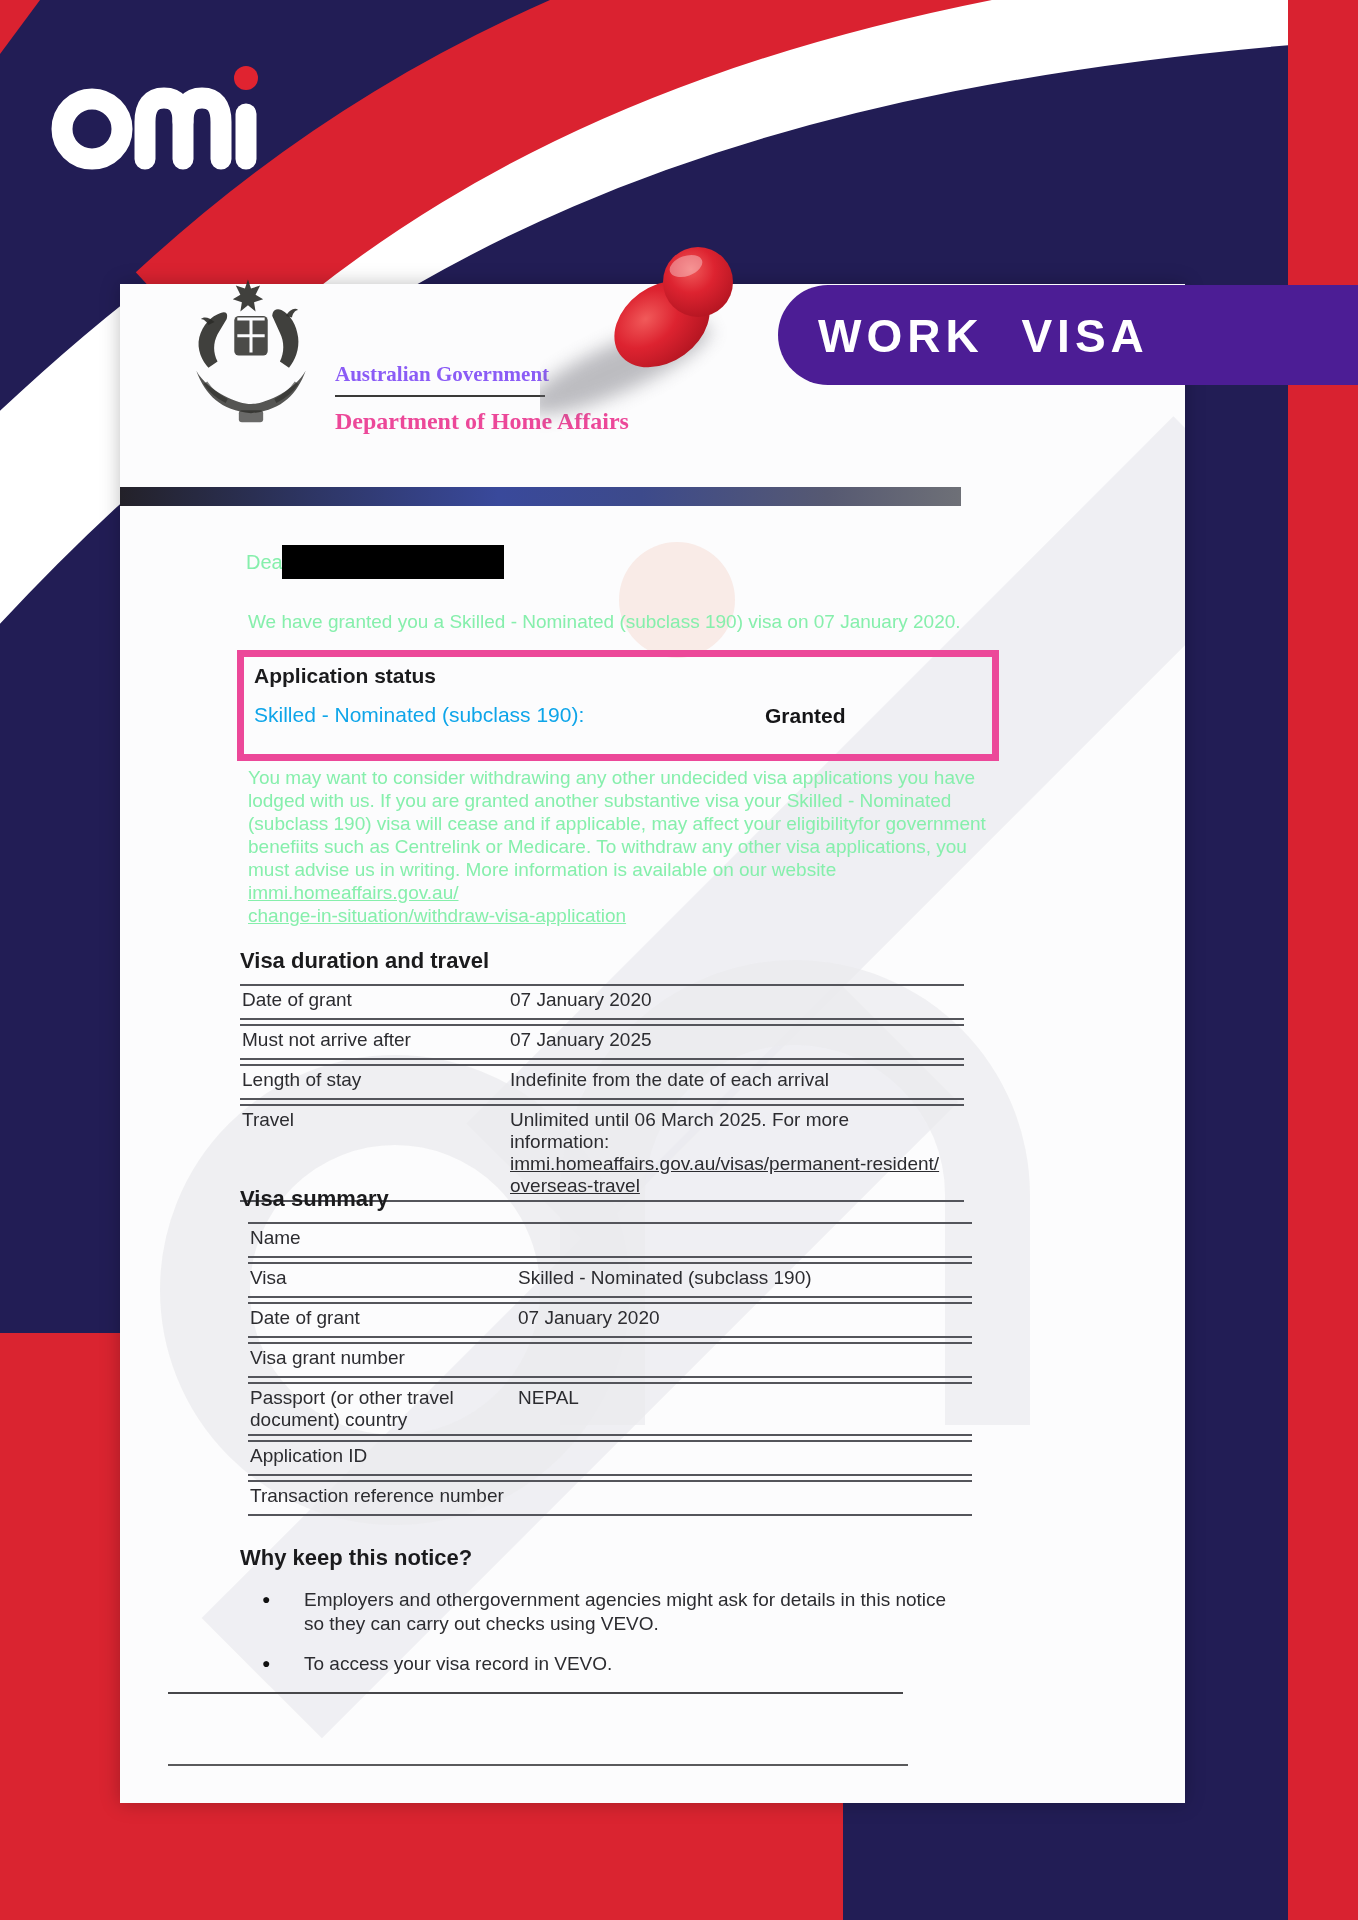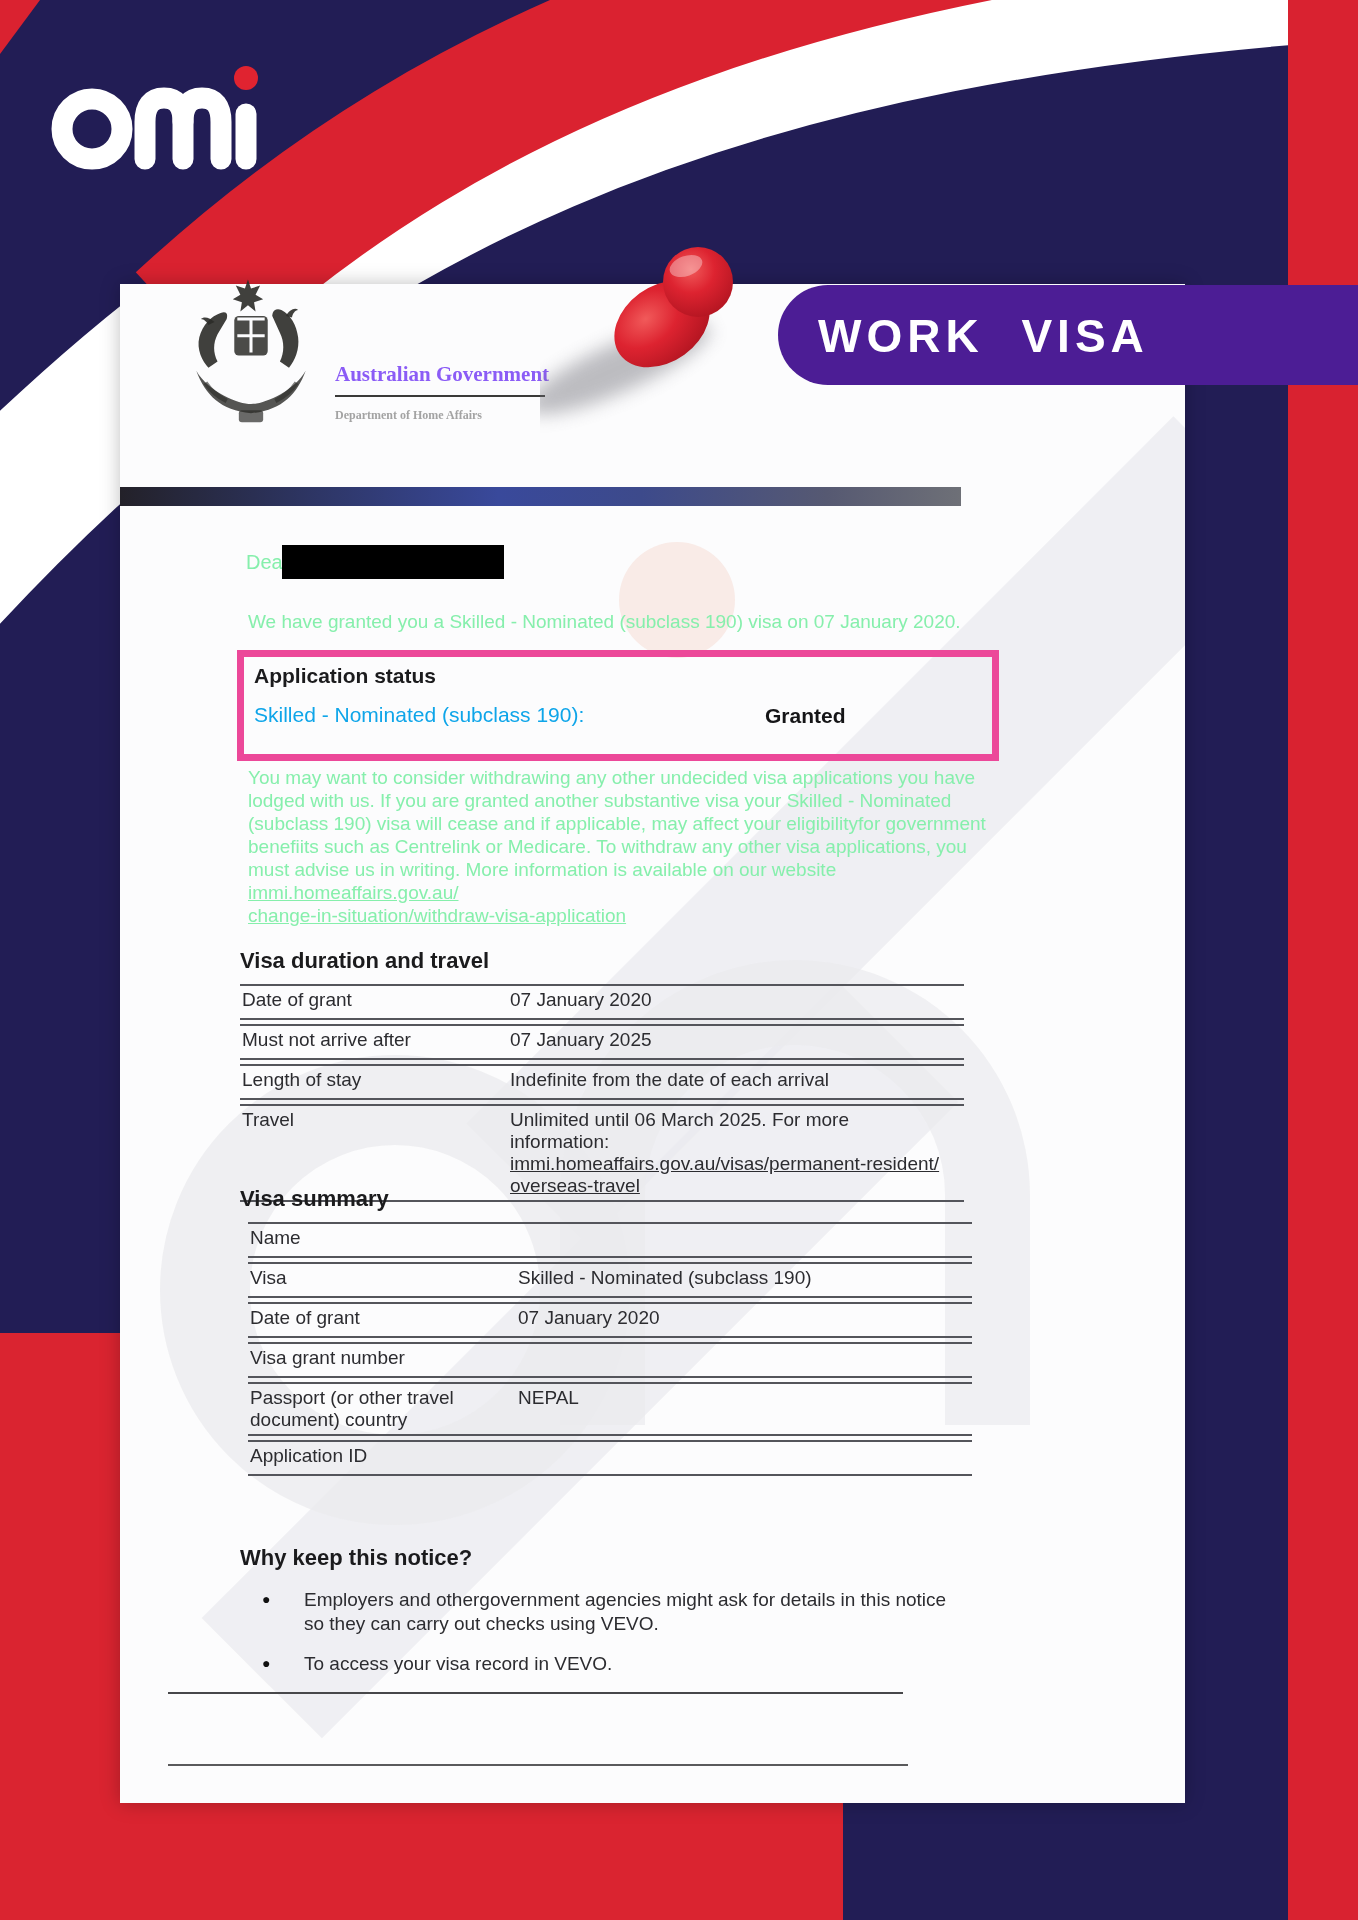--- a/index.html
+++ b/index.html
@@ -24,21 +24,21 @@
   #banner{left:778px;top:285px;width:580px;height:100px;background:#4c1d95;
           border-radius:54px 0 0 54px;z-index:3;}
   #banner-label{position:absolute;left:40px;top:24px;color:#fff;font-size:46px;font-weight:bold;
           letter-spacing:5px;word-spacing:20px;}
   
   #grad-bar{left:120px;top:487px;width:841px;height:19px;z-index:4;
      background:linear-gradient(90deg,#232129 0%,#2b3158 18%,#39499b 45%,#3d4a8b 62%,#565972 84%,#6e7077 100%);}
   #crest{left:175px;top:276px;z-index:4;}
   #gov-name{left:335px;top:362px;font-family:"Liberation Serif",serif;font-size:21px;font-weight:bold;color:#8b5cf6;z-index:4;}
   #gov-rule{left:335px;top:395px;width:210px;height:2px;background:#3a3a38;z-index:4;}
-  #dept-name{left:335px;top:408px;font-family:"Liberation Serif",serif;font-size:12px;font-weight:bold;color:#a3a3a3;z-index:4;}
+  #dept-name{left:335px;top:408px;font-family:"Liberation Serif",serif;font-size:24px;font-weight:bold;color:#ec4899;z-index:4;}
   
   .doc{z-index:4;color:#86efac;font-size:19px;line-height:23px;margin-left:8px;}
   #salutation{left:238px;top:551px;font-size:20px;}
   #redaction{left:282px;top:545px;width:222px;height:34px;background:#000;z-index:4;}
   #intro{left:240px;top:610px;width:760px;}
   #status-box{left:237px;top:650px;width:748px;height:97px;border:7px solid #ec4899;z-index:4;}
   #status-title{position:absolute;left:10px;top:7px;font-size:21px;font-weight:bold;color:#1b1b1d;}
   #status-label{position:absolute;left:10px;top:46px;font-size:21px;color:#0ea5e9;}
   #status-value{position:absolute;left:521px;top:47px;font-size:21px;font-weight:bold;color:#151517;}
   #withdraw-para{left:240px;top:766px;width:748px;}
@@ -165,20 +165,24 @@
       <span class="vvalue"></span>
     </div>
     <div class="vrow">
       <span class="vlabel">Passport (or other travel document) country</span>
       <span class="vvalue">NEPAL</span>
     </div>
     <div class="vrow">
       <span class="vlabel">Application ID</span>
       <span class="vvalue"></span>
     </div>
+    <div class="vrow">
+      <span class="vlabel">Transaction reference number</span>
+      <span class="vvalue"></span>
+    </div>
   </div>
 
   <div id="h2-notice" class="abs h2">Why keep this notice?</div>
   <div id="bullet1" class="abs bullet-row">
     <span class="bullet-marker">●</span>
     <span class="bullet-text">Employers and othergovernment agencies might ask for details in this notice so they can carry out checks using VEVO.</span>
   </div>
   <div id="bullet2" class="abs bullet-row">
     <span class="bullet-marker">●</span>
     <span class="bullet-text">To access your visa record in VEVO.</span>

